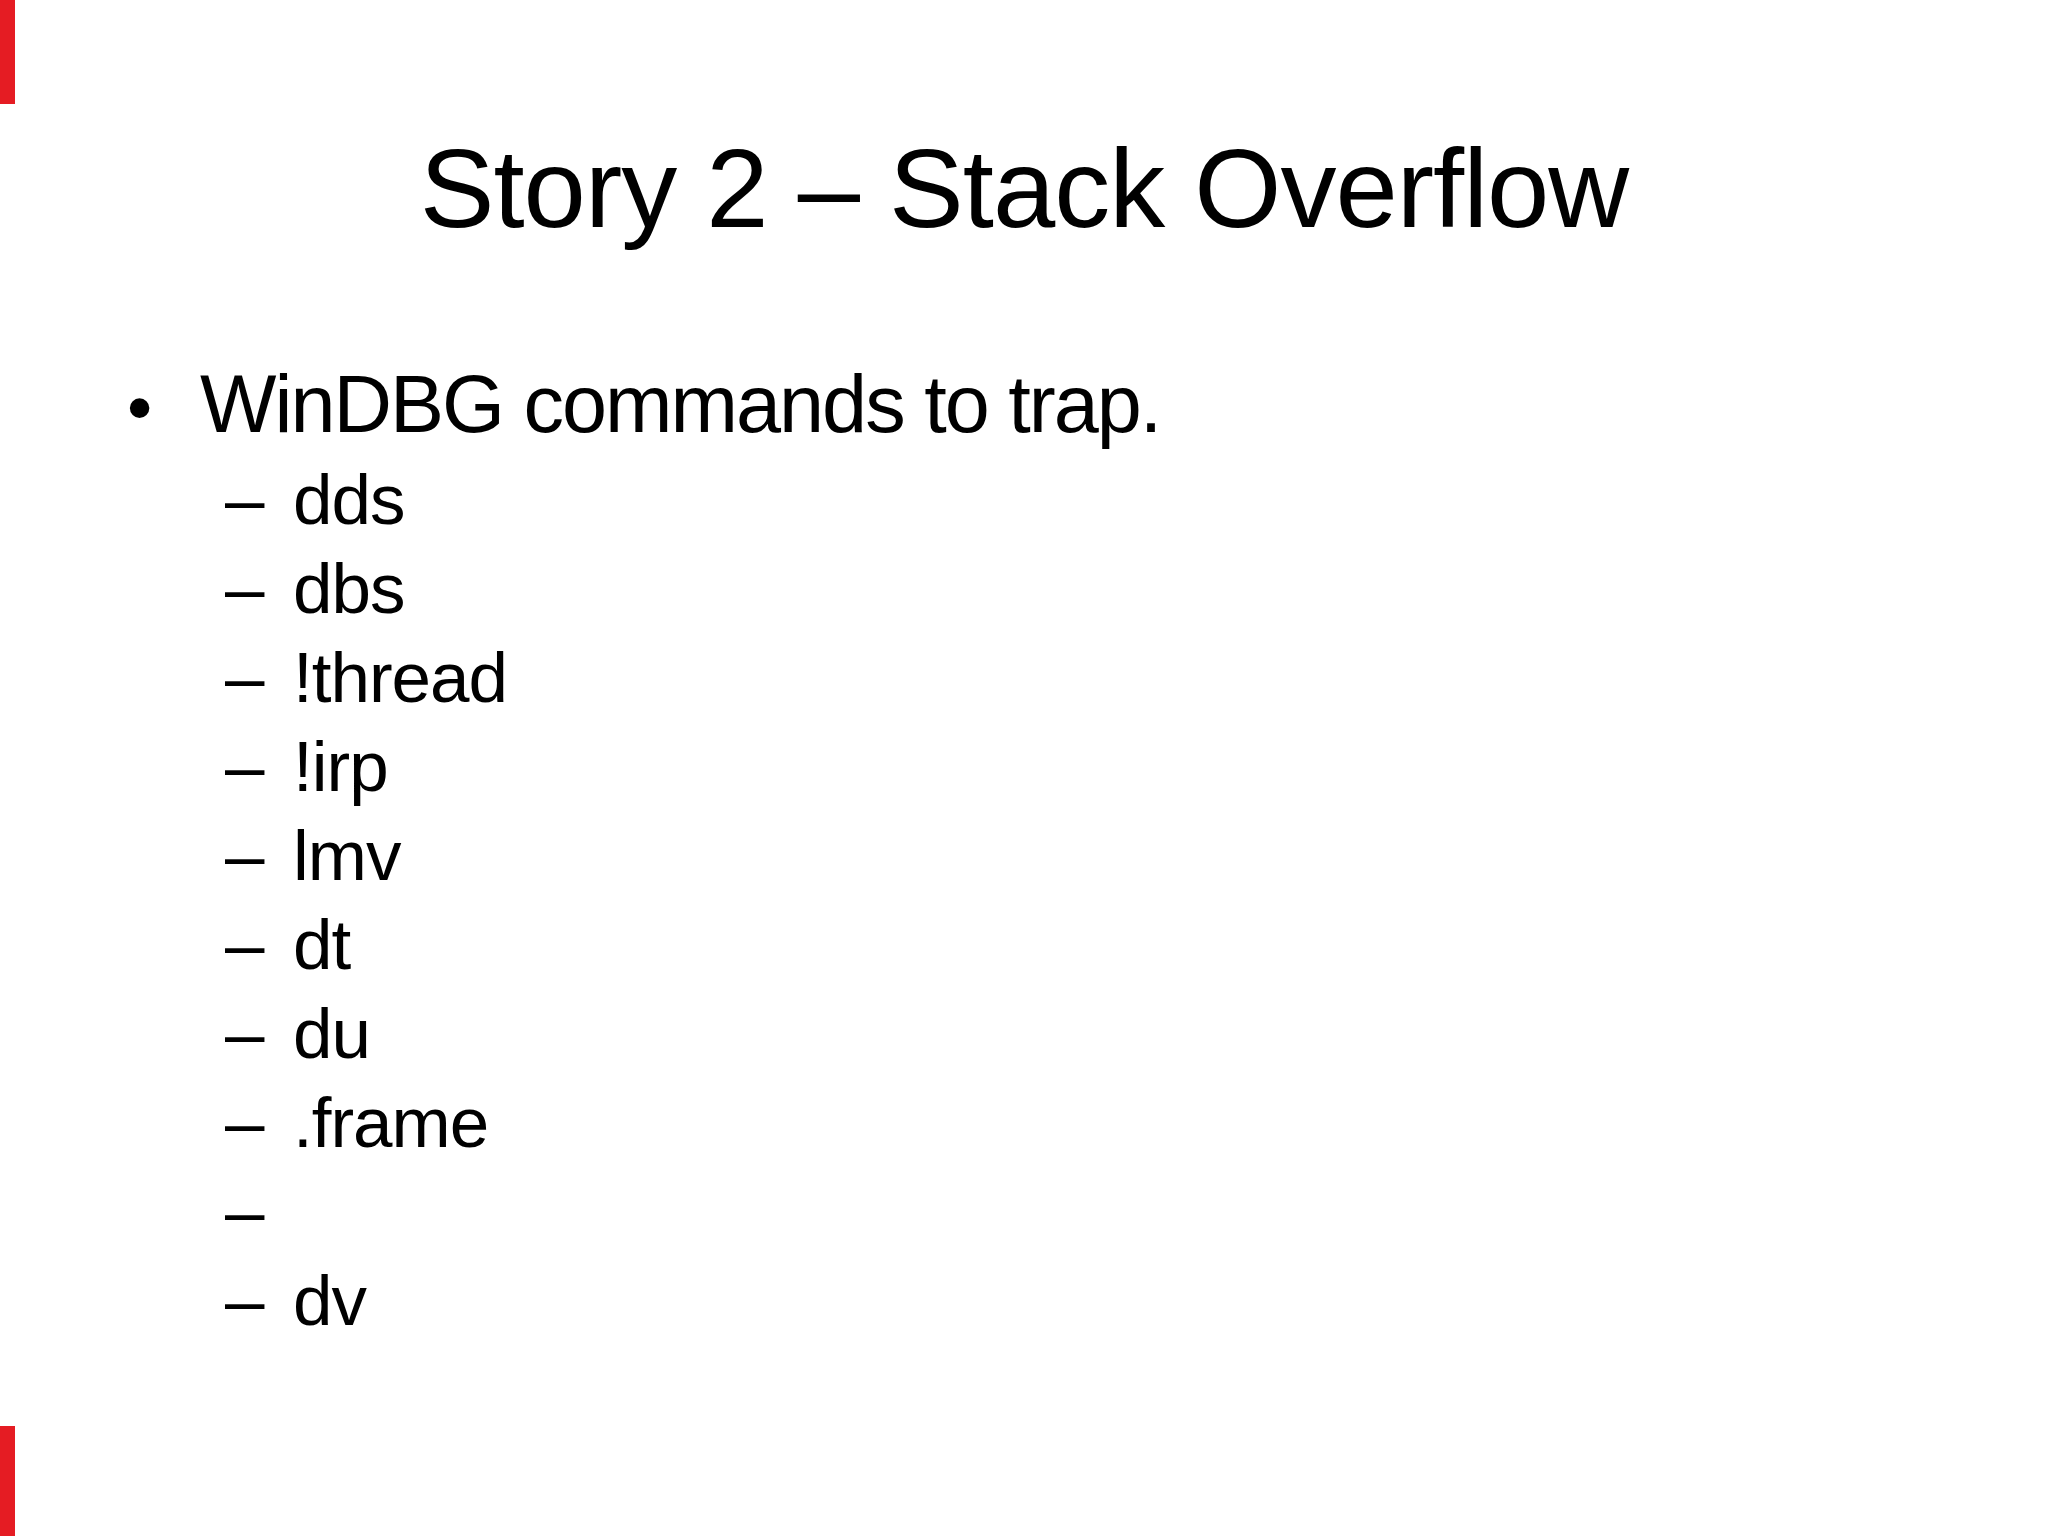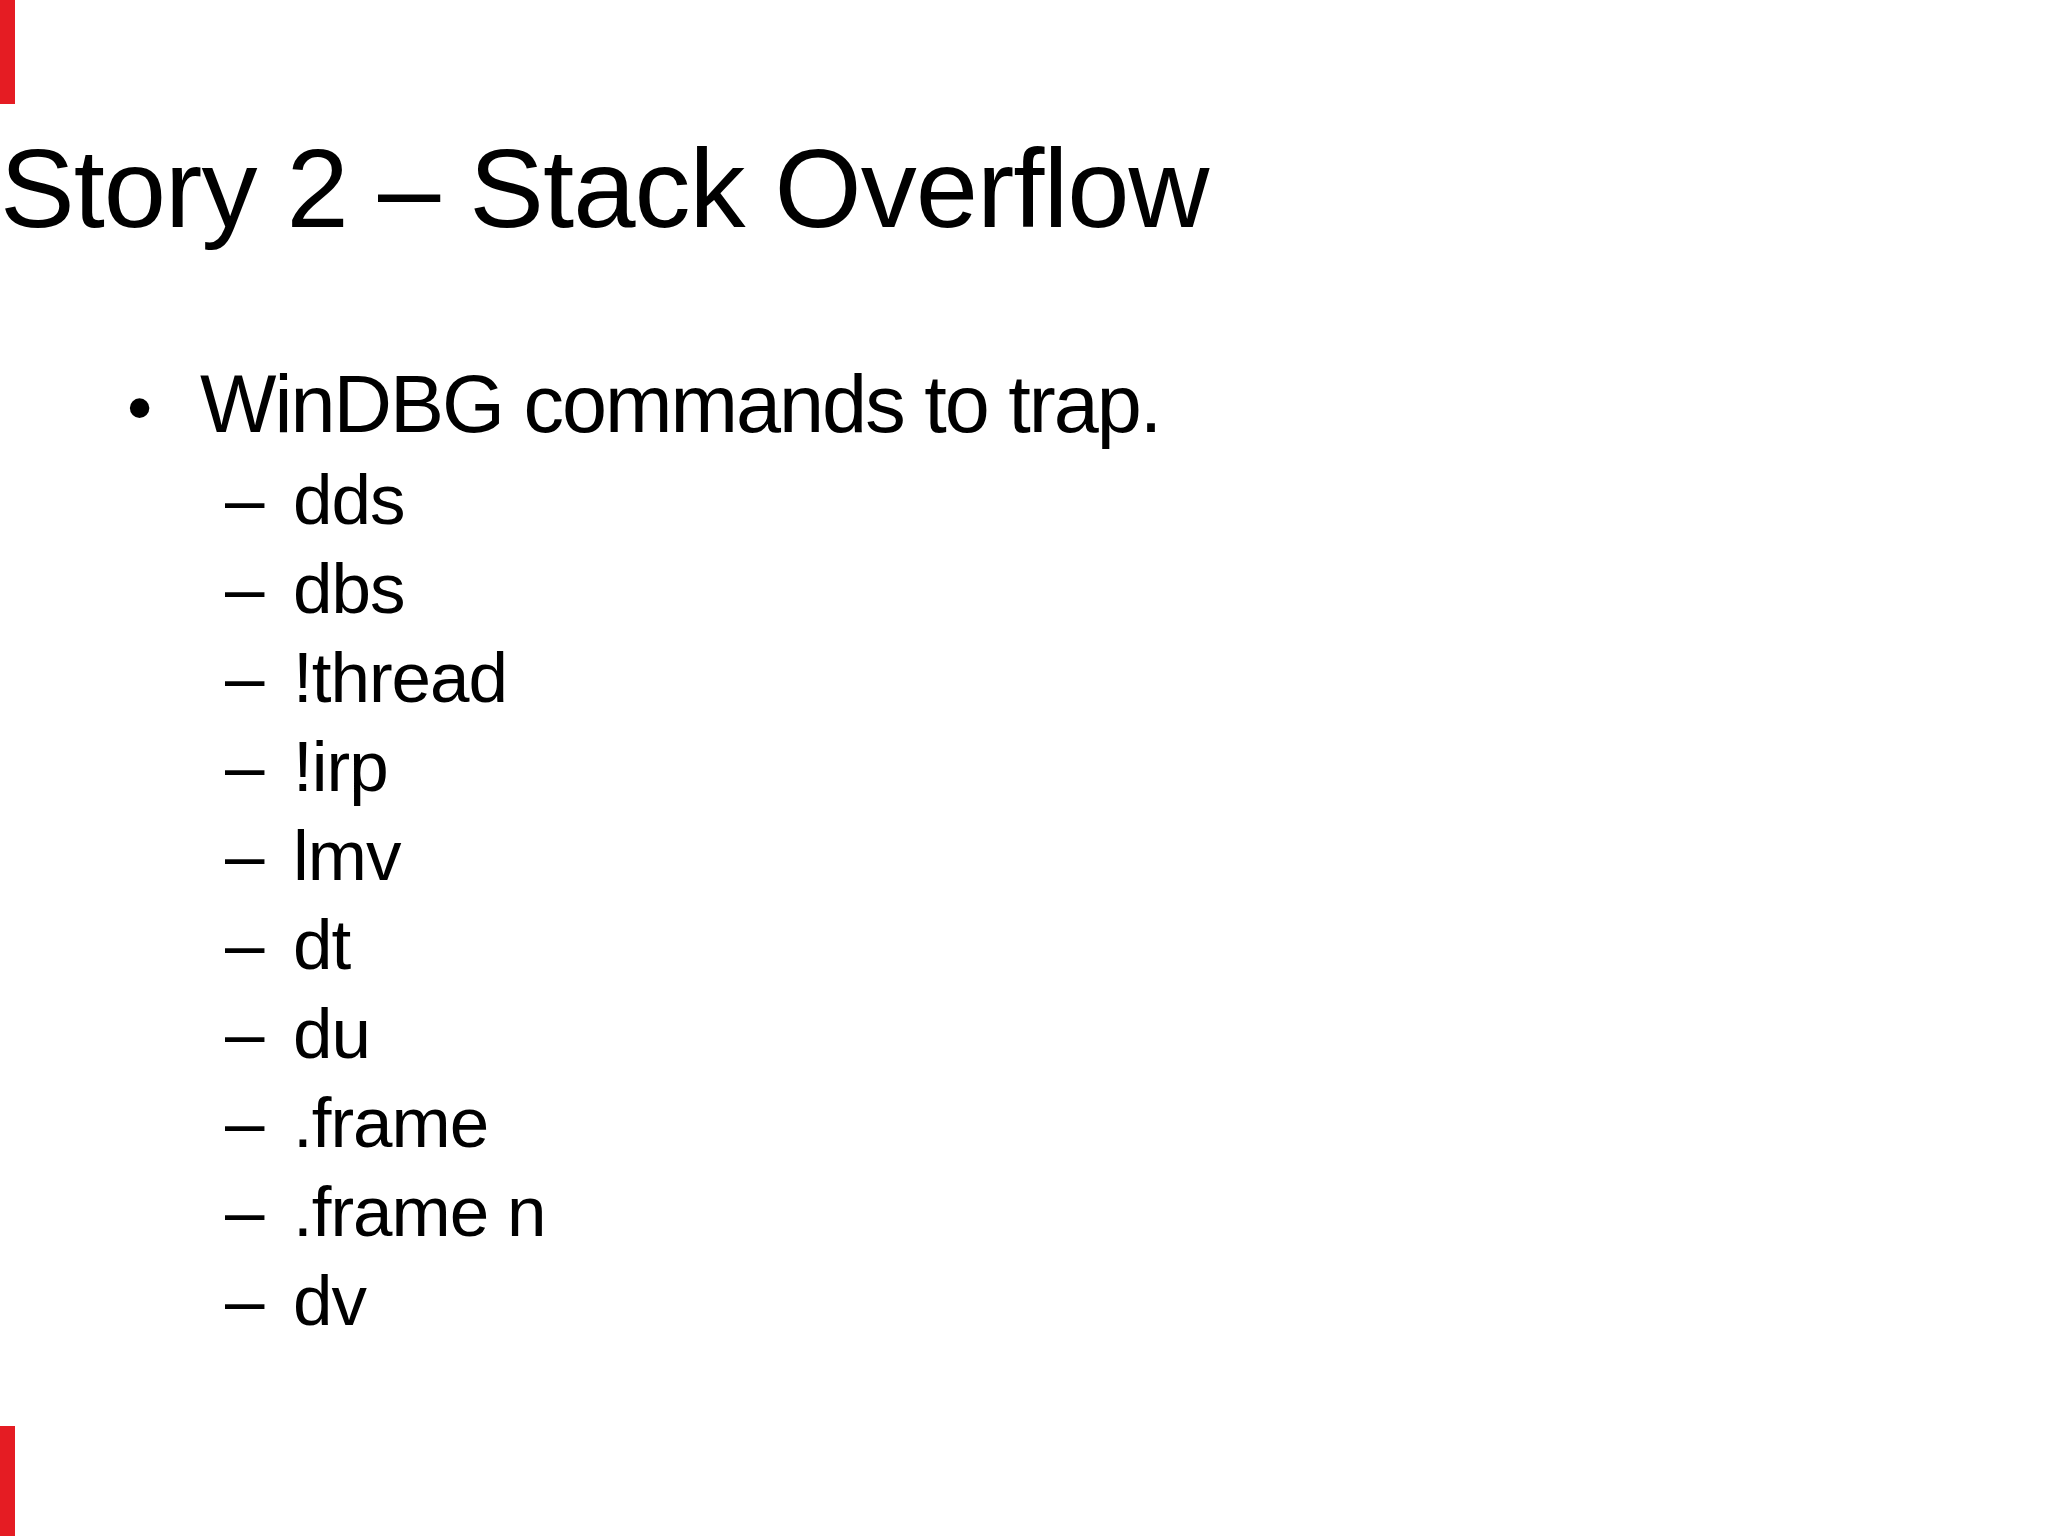--- a/index.html
+++ b/index.html
@@ -26,21 +26,21 @@
   }
   .edge-red.top    { top: 0;    height: 104px; }
   .edge-red.bottom { bottom: 0; height: 110px; }
 
   .title {
     position: absolute;
     top: 122px;
     left: 0;
     width: 100%;
     margin: 0;
-    text-align: left;
+    text-align: center;
     font-size: 112px;
     font-weight: 400;
     line-height: 1.2;
     letter-spacing: -1px;
     white-space: nowrap;
   }
 
   .bullet-row {
     position: absolute;
     top: 356px;
@@ -124,21 +124,20 @@
     <li>
       <span class="dash">–</span>
       <span>du</span>
     </li>
     <li>
       <span class="dash">–</span>
       <span>.frame</span>
     </li>
     <li>
       <span class="dash">–</span>
-      <span>.frame n</span>
     </li>
     <li>
       <span class="dash">–</span>
       <span>dv</span>
     </li>
   </ul>
 
 </div>
 
 </body></html>

